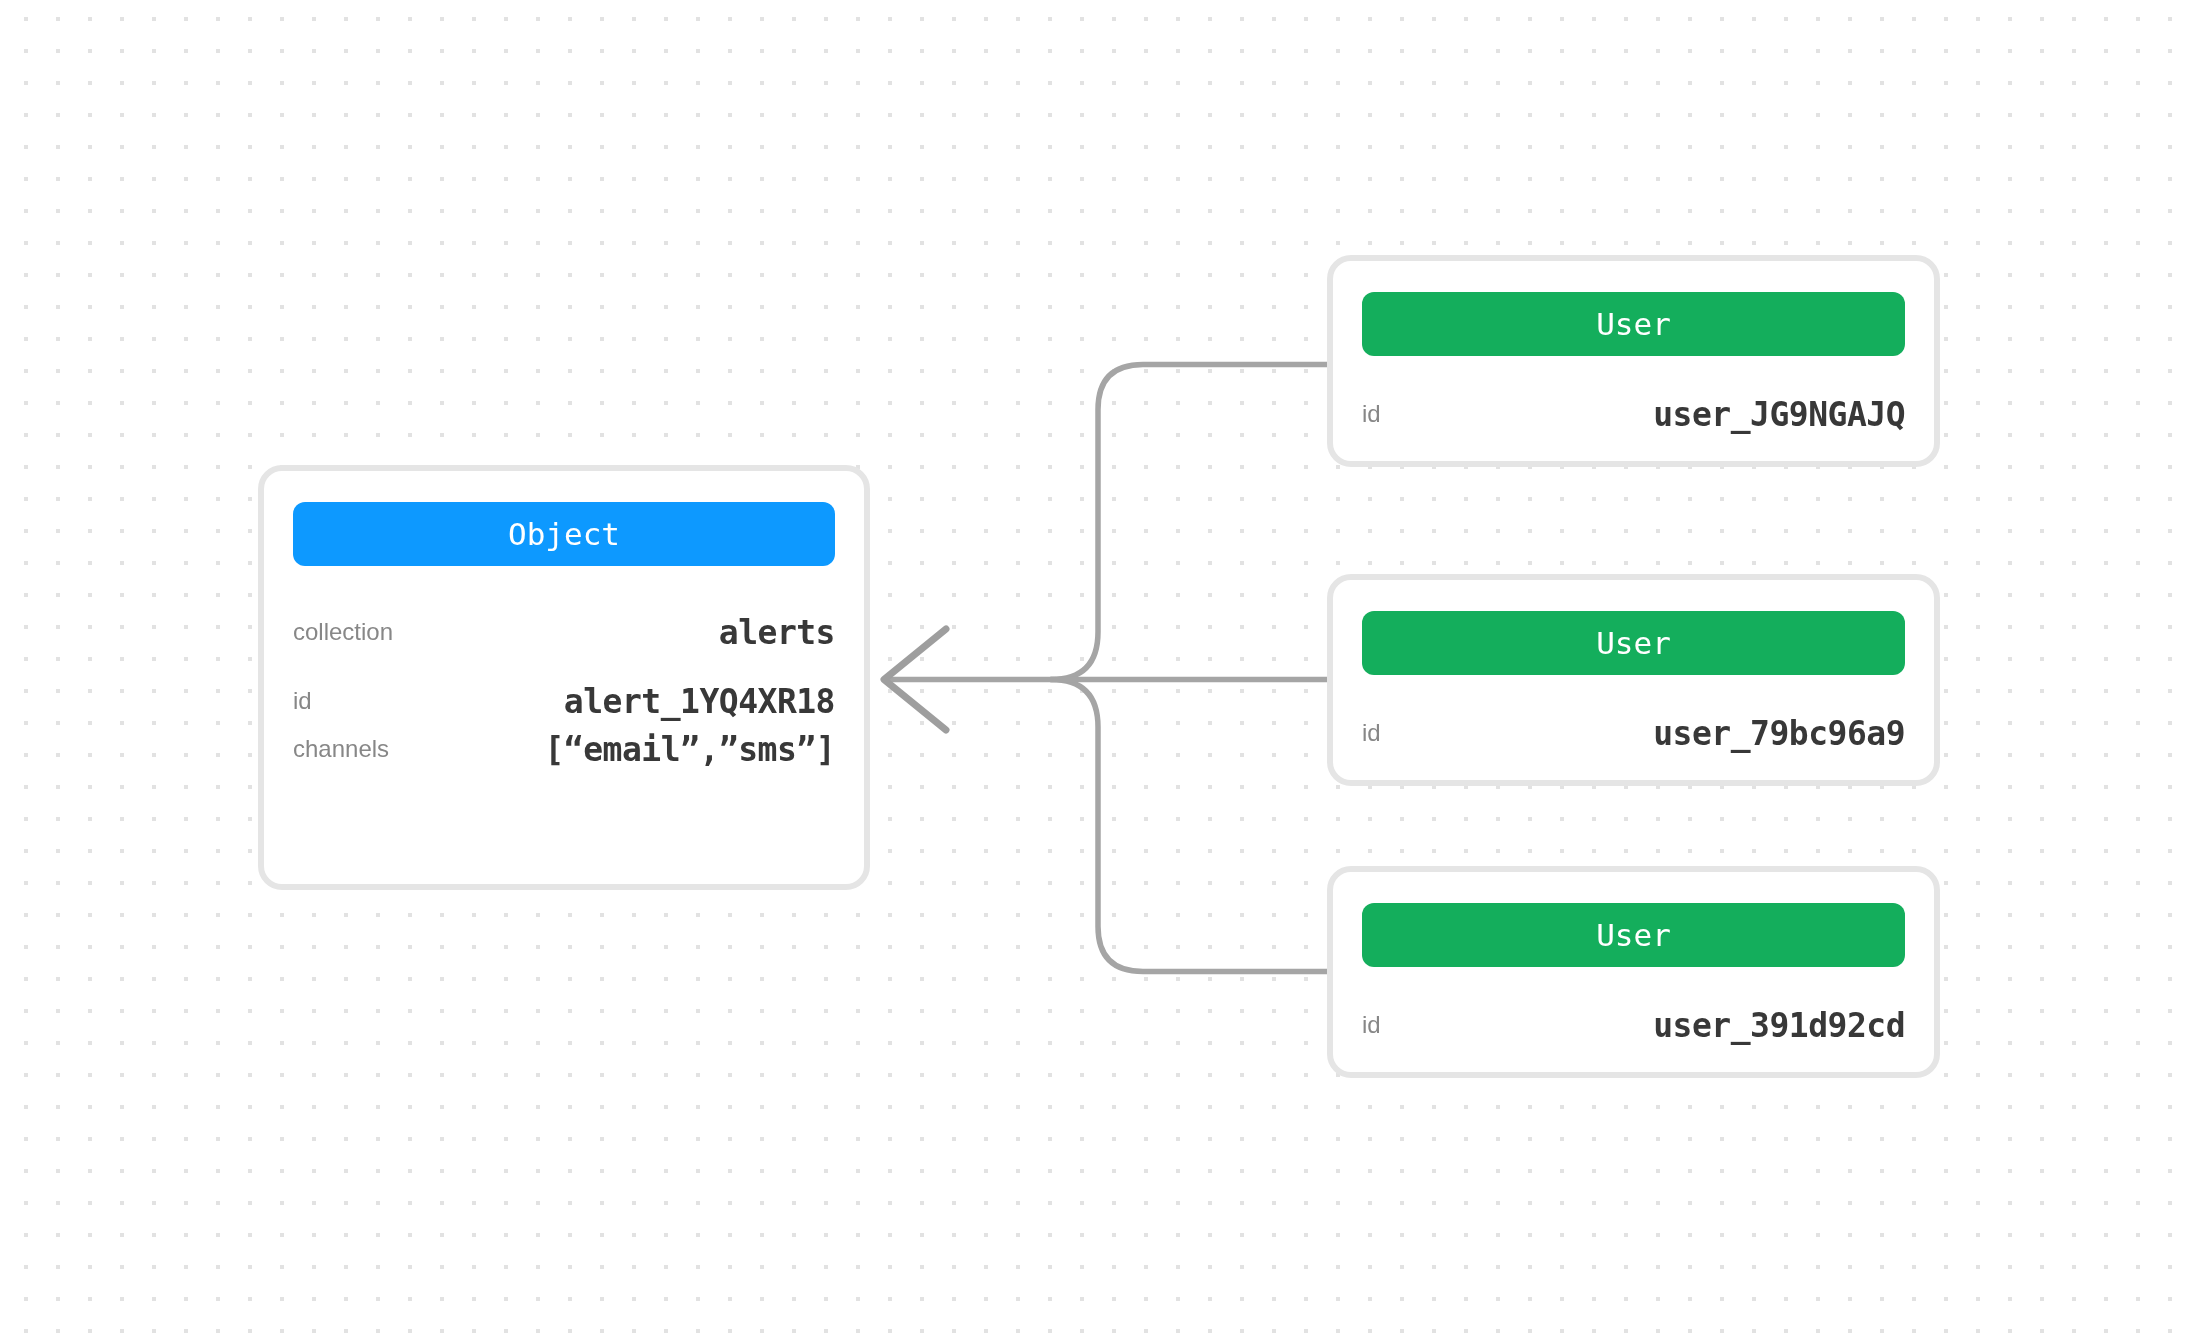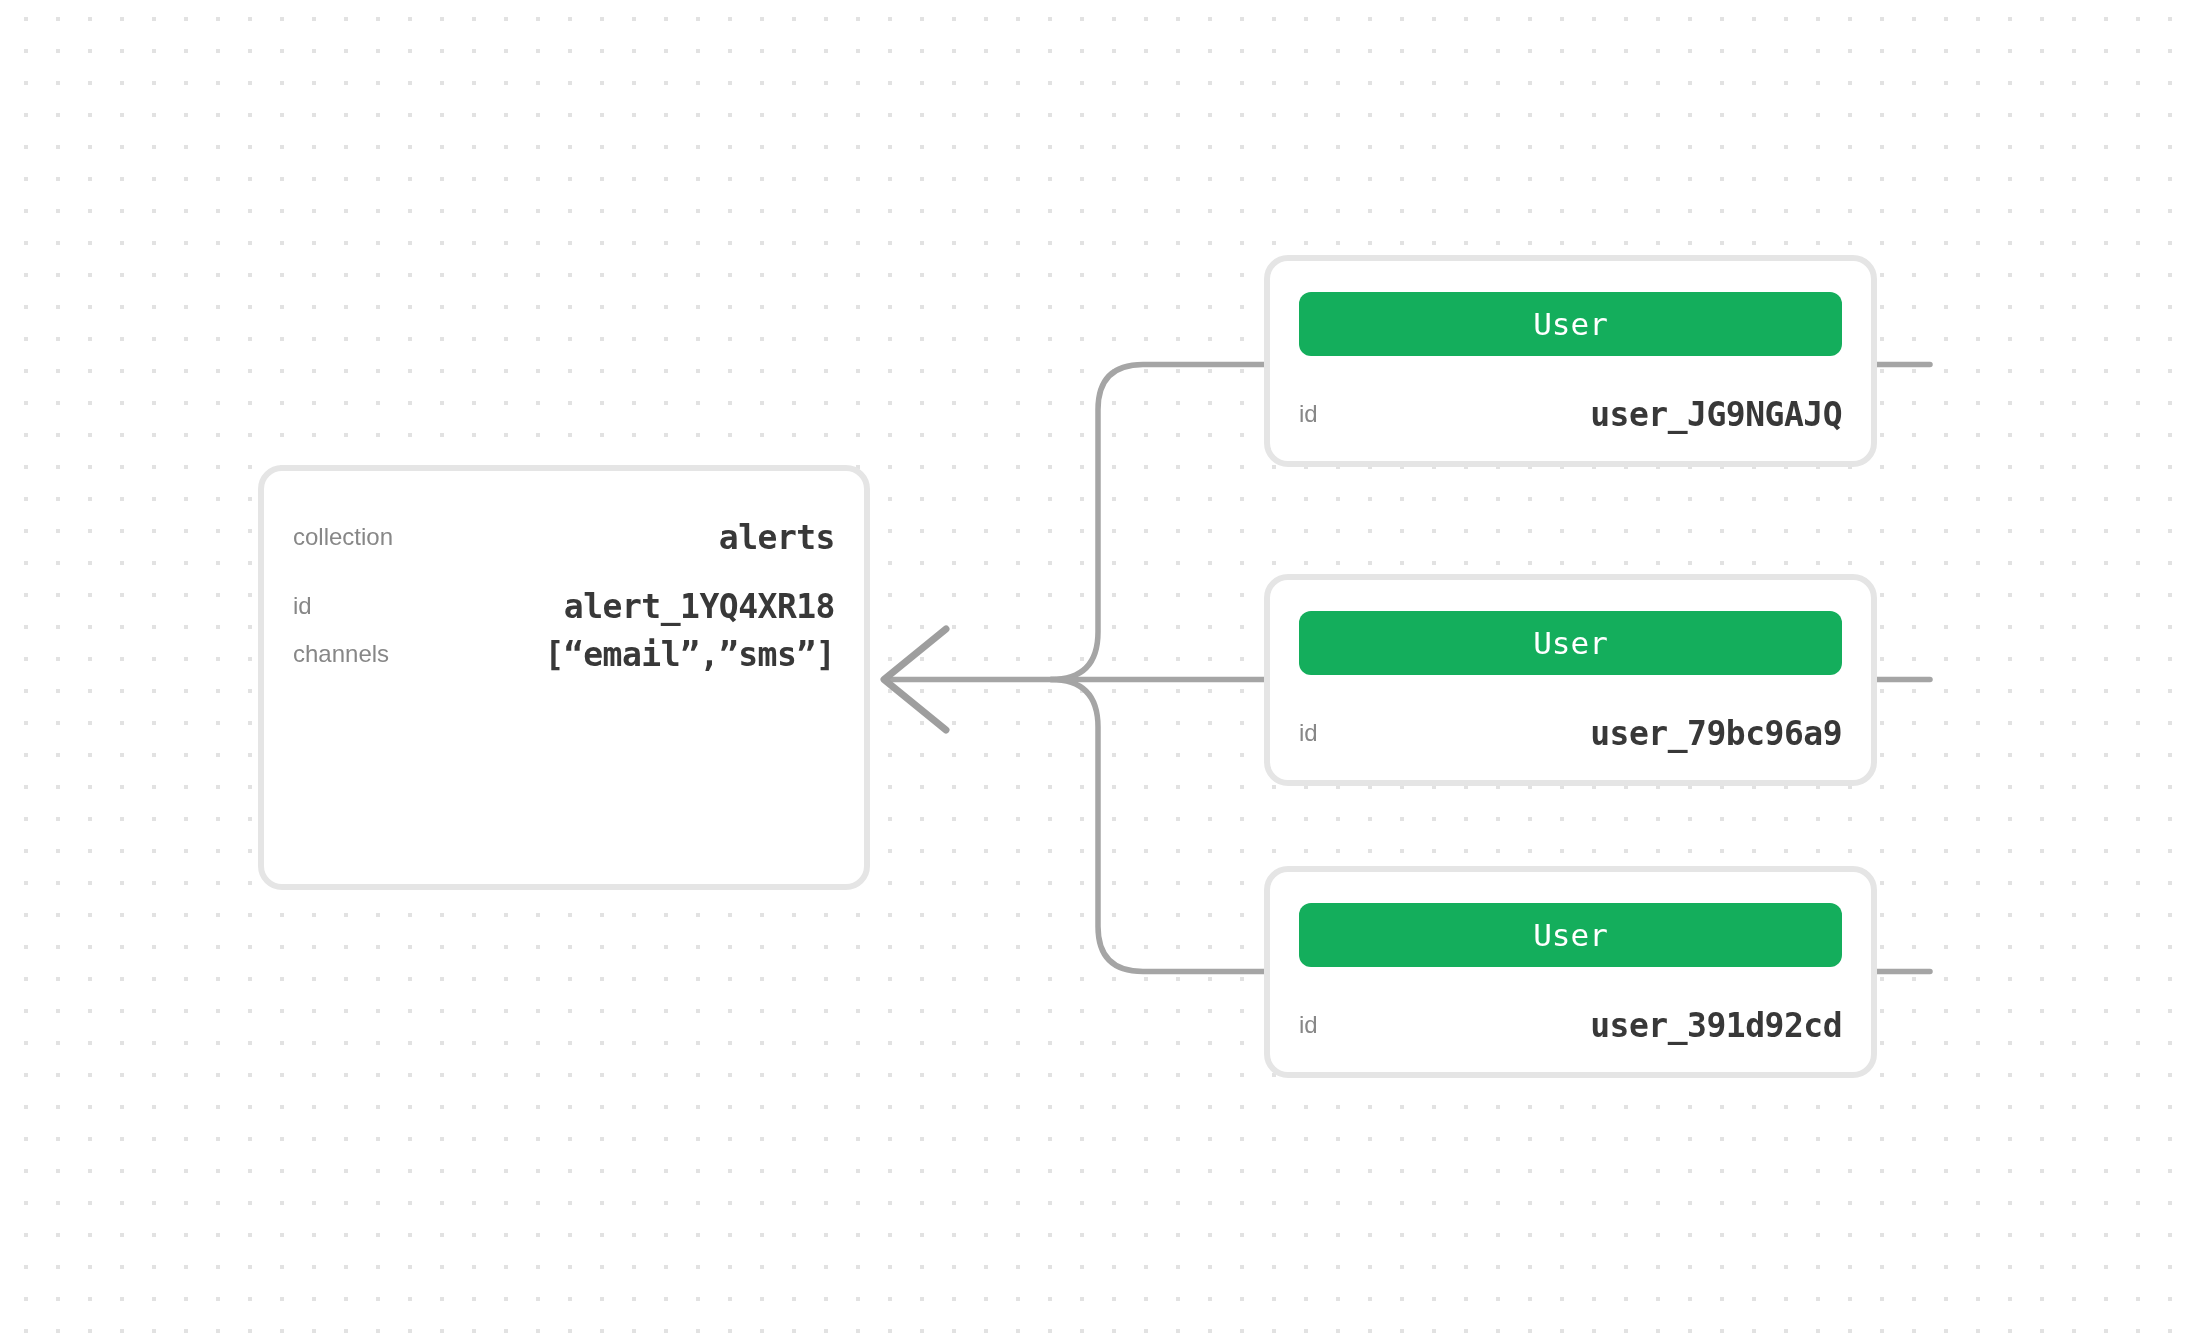--- a/index.html
+++ b/index.html
@@ -80,38 +80,41 @@
   }
 
   
   .object-card { left: 258px; top: 465px; width: 612px; height: 425px; }
   .object-card .row-collection { margin-top: 44px; }
   .object-card .row-id        { margin-top: 25px; }
   .object-card .row-channels  { margin-top: 4px; }
   .object-card .row-events    { margin-top: 4px; }
 
   
-  .user-card { left: 1264px; width: 613px; height: 212px; }
+  .user-card { left: 1327px; width: 613px; height: 212px; }
   .user-card-1 { top: 255px; }
   .user-card-2 { top: 574px; }
   .user-card-3 { top: 866px; }
   .user-card .row-id { margin-top: 36px; }
 </style>
 </head>
 <body>
 
 <svg class="connector-layer" viewBox="0 0 2198 1336" xmlns="http://www.w3.org/2000/svg">
   <path class="line" d="M 1930 364.5 H 1143 Q 1098 364.5 1098 409.5 V 632 Q 1098 679.5 1051 679.5"></path>
   <path class="line" d="M 1930 971.5 H 1143 Q 1098 971.5 1098 926.5 V 727 Q 1098 679.5 1051 679.5"></path>
   <path class="line" d="M 1930 679.5 H 886"></path>
   <path class="arrow" d="M 946 629 L 884 679.5 L 946 730"></path>
 </svg>
 
 <div class="card object-card">
   <div class="card-inner">
+    <div class="card-header">
+      <span>Object</span>
+    </div>
     <div class="field-row row-collection">
       <span class="field-label">collection</span>
       <span class="field-value">alerts</span>
     </div>
     <div class="field-row row-id">
       <span class="field-label">id</span>
       <span class="field-value">alert_1YQ4XR18</span>
     </div>
     <div class="field-row row-channels">
       <span class="field-label">channels</span>

